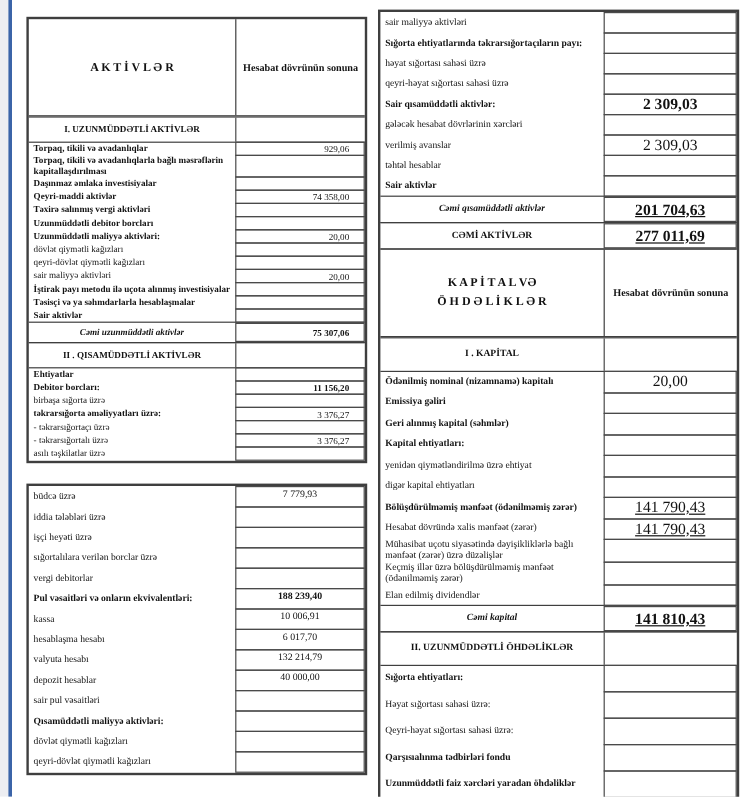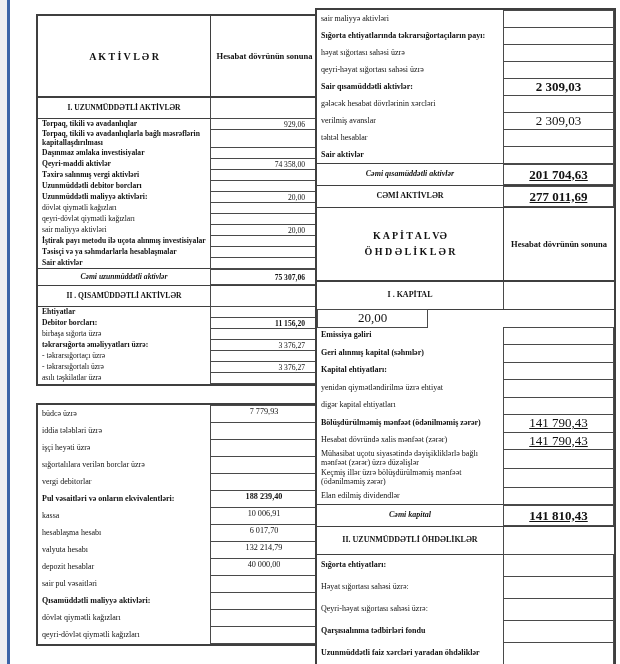--- a/index.html
+++ b/index.html
@@ -3,21 +3,21 @@
 <meta charset="utf-8">
 <style>
   html,body{margin:0;padding:0;}
   body{
     width:620px;height:664px;overflow:hidden;position:relative;
     background:#ffffff;color:#121212;
     font-family:"Liberation Serif","DejaVu Serif",serif;
   }
   .edge-strip{position:absolute;left:0;top:0;width:7px;height:664px;background:#edeef2;border-right:0;}
   .accent-line{position:absolute;left:7px;top:0;width:3px;height:664px;background:#3b64a8;}
-  .col-left{position:absolute;left:36px;top:14px;width:284px;}
+  .col-left{position:absolute;left:22px;top:14px;width:284px;}
   .col-right{position:absolute;left:315px;top:8px;width:301px;}
   .tbl{border:2px solid #3f3f3f;background:#fff;}
   .tbl.t2{margin-top:17px;}
   
   .thead{display:flex;border-bottom:1px solid #3f3f3f;height:80px;}
   .th-l{flex:1;display:flex;align-items:center;justify-content:center;font-weight:bold;font-size:10px;text-align:center;}
   .th-v{width:108px;border-left:1px solid #3f3f3f;display:flex;align-items:center;justify-content:center;font-weight:bold;font-size:8.5px;text-align:center;padding:0 0;box-sizing:border-box;}
   .t3 .th-v{width:111px;}
   
   .thead2{display:flex;border-top:1px solid #3f3f3f;border-bottom:1px solid #3f3f3f;height:72px;margin-top:-1px;}
@@ -282,20 +282,21 @@
         <span>Ö H D Ə L İ K L Ə R</span>
       </div>
       <div class="th-v">Hesabat dövrünün sonuna</div>
     </div>
     <div class="rows rows-b">
         <div class="row sec">
           <div class="lbl">I . KAPİTAL</div>
           <div class="val"></div>
         </div>
         <div class="row b">
+          <div class="lbl">Ödənilmiş nominal (nizamnamə) kapitalı</div>
           <div class="val">20,00</div>
         </div>
         <div class="row b">
           <div class="lbl">Emissiya gəliri</div>
           <div class="val"></div>
         </div>
         <div class="row b">
           <div class="lbl">Geri alınmış kapital (səhmlər)</div>
           <div class="val"></div>
         </div>

